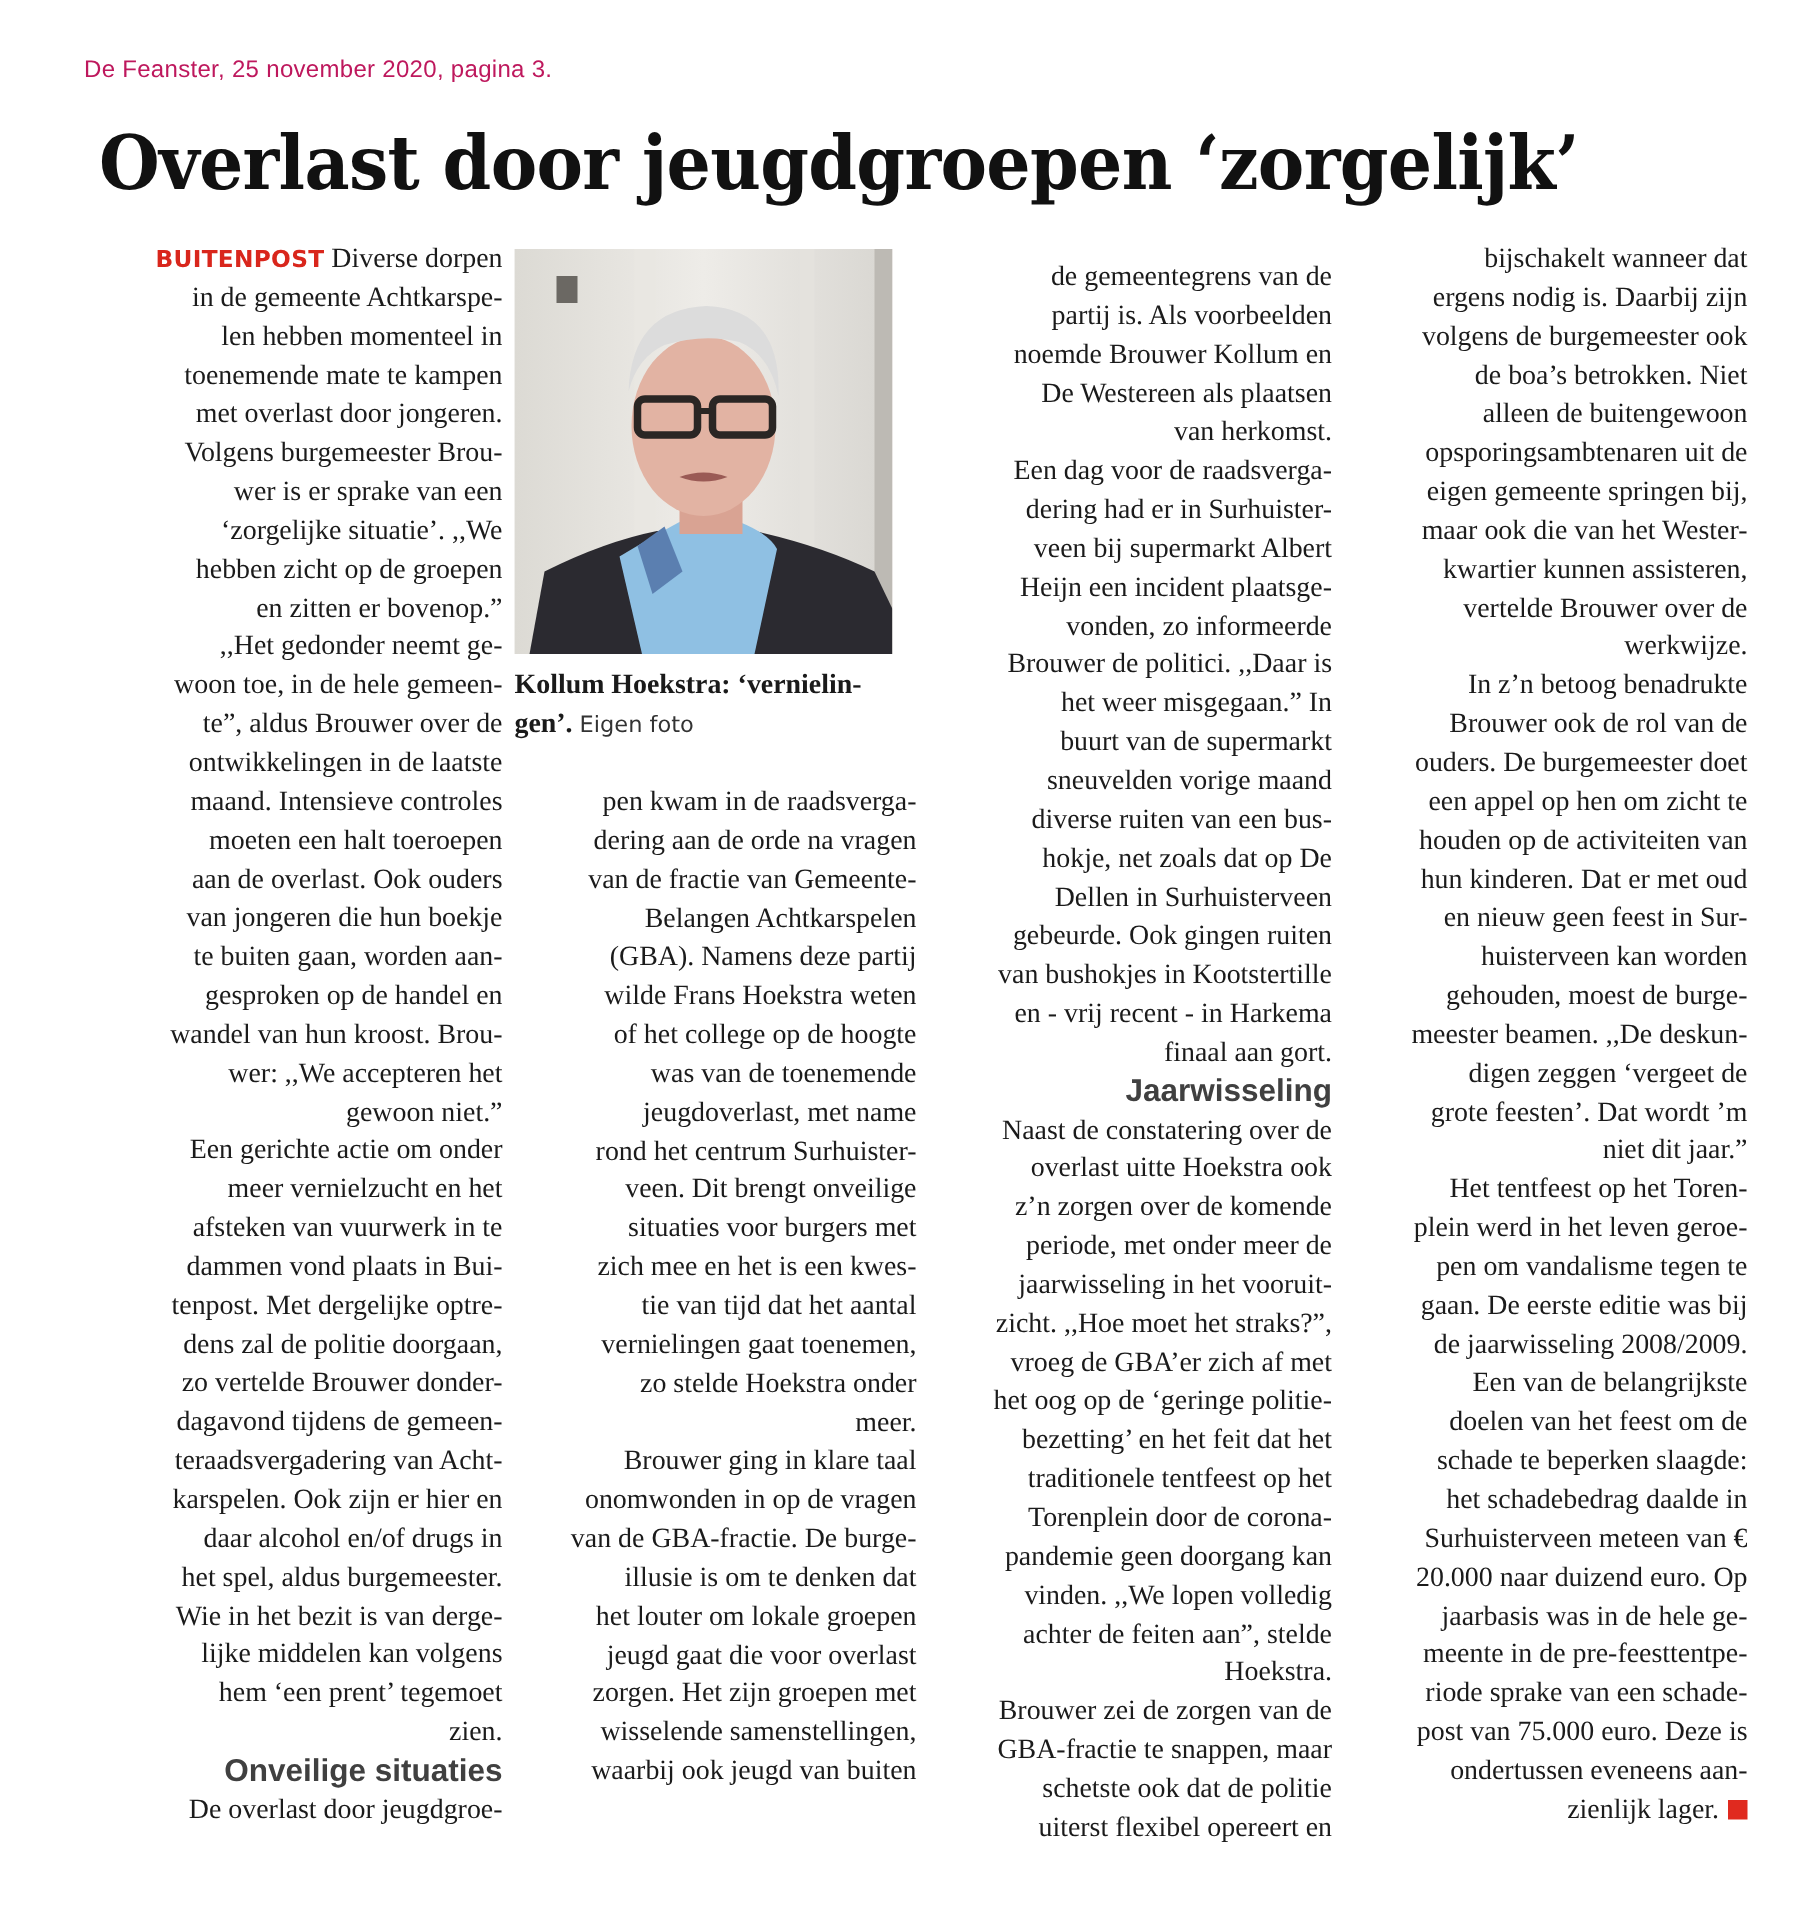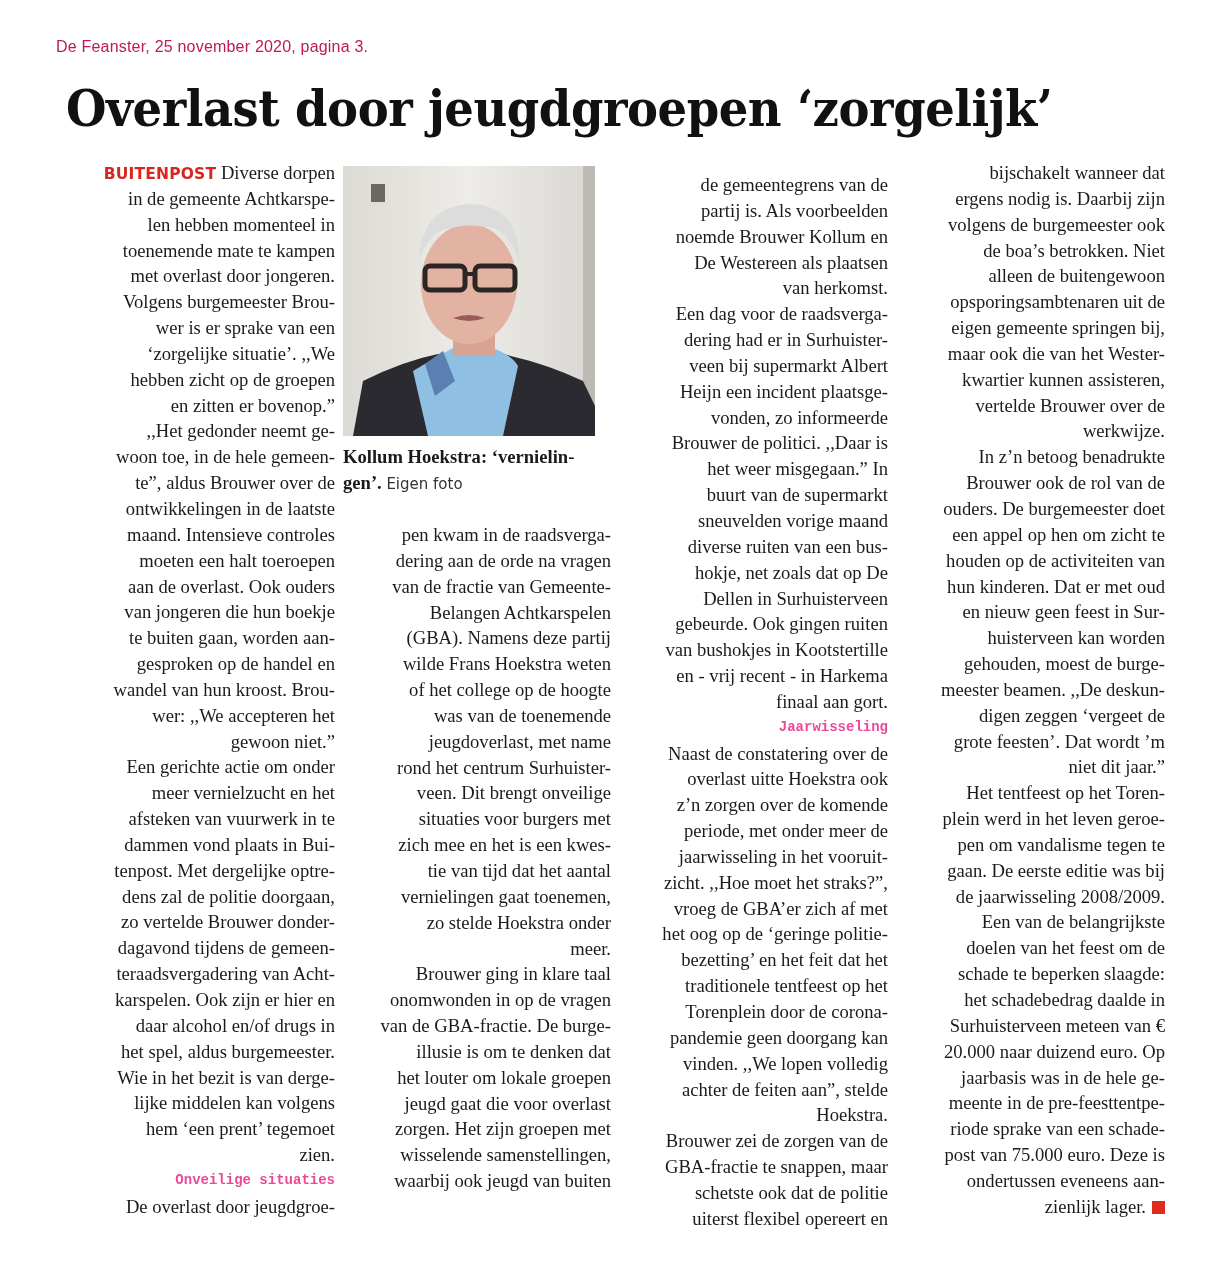--- a/index.html
+++ b/index.html
@@ -6,21 +6,21 @@
   body { width: 1211px; height: 1281px; position: relative; overflow: hidden; color: #1a1a1a; }
   .source { position: absolute; left: 56px; top: 38px; font-family: "Liberation Sans", sans-serif; font-size: 16px; color: #be185d; letter-spacing: 0.2px; }
   .headline { position: absolute; left: 66px; top: 74px; margin: 0; font-family: "DejaVu Serif", serif; font-weight: bold; font-size: 50px; line-height: 70px; color: #111; letter-spacing: -0.5px; white-space: nowrap; transform: scaleX(0.93); transform-origin: left top; }
   .col { position: absolute; top: 160px; width: 268px; font-family: "Liberation Serif", serif; font-size: 18.6px; line-height: 25.85px; color: #1b1b1b; text-align: right; }
   .col1 { left: 67px; }
   .col2 { left: 343px; }
   .col3 { left: 620px; margin-top: 12px; }
   .col4 { left: 897px; }
   .line { display: block; white-space: nowrap; height: 25.85px; }
   .dateline { font-family: "DejaVu Sans", sans-serif; font-weight: bold; font-size: 15.5px; color: #d9261c; letter-spacing: 0.2px; }
-  .subhead { font-family: Liberation Mono, monospace; font-weight: bold; font-size: 14px; color: #ec4899; }
+  .subhead { font-family: Liberation Sans, sans-serif; font-weight: bold; font-size: 21px; color: #404040; }
   .photo { position: absolute; left: 343px; top: 166px; width: 252px; height: 270px; overflow: hidden; background: #e8e6e1; }
   .caption { position: absolute; left: 343px; top: 444px; width: 260px; font-family: "Liberation Serif", serif; font-size: 18.6px; line-height: 26px; }
   .caption .bold { font-weight: bold; }
   .caption .credit { font-family: "DejaVu Sans", sans-serif; font-size: 15px; color: #333; }
   .col2-body { top: 522px; }
   .endmark { display: inline-block; width: 13px; height: 13px; background: #e02a1f; margin-left: 6px; vertical-align: -1px; }
 </style>
 </head>
 <body>
 

